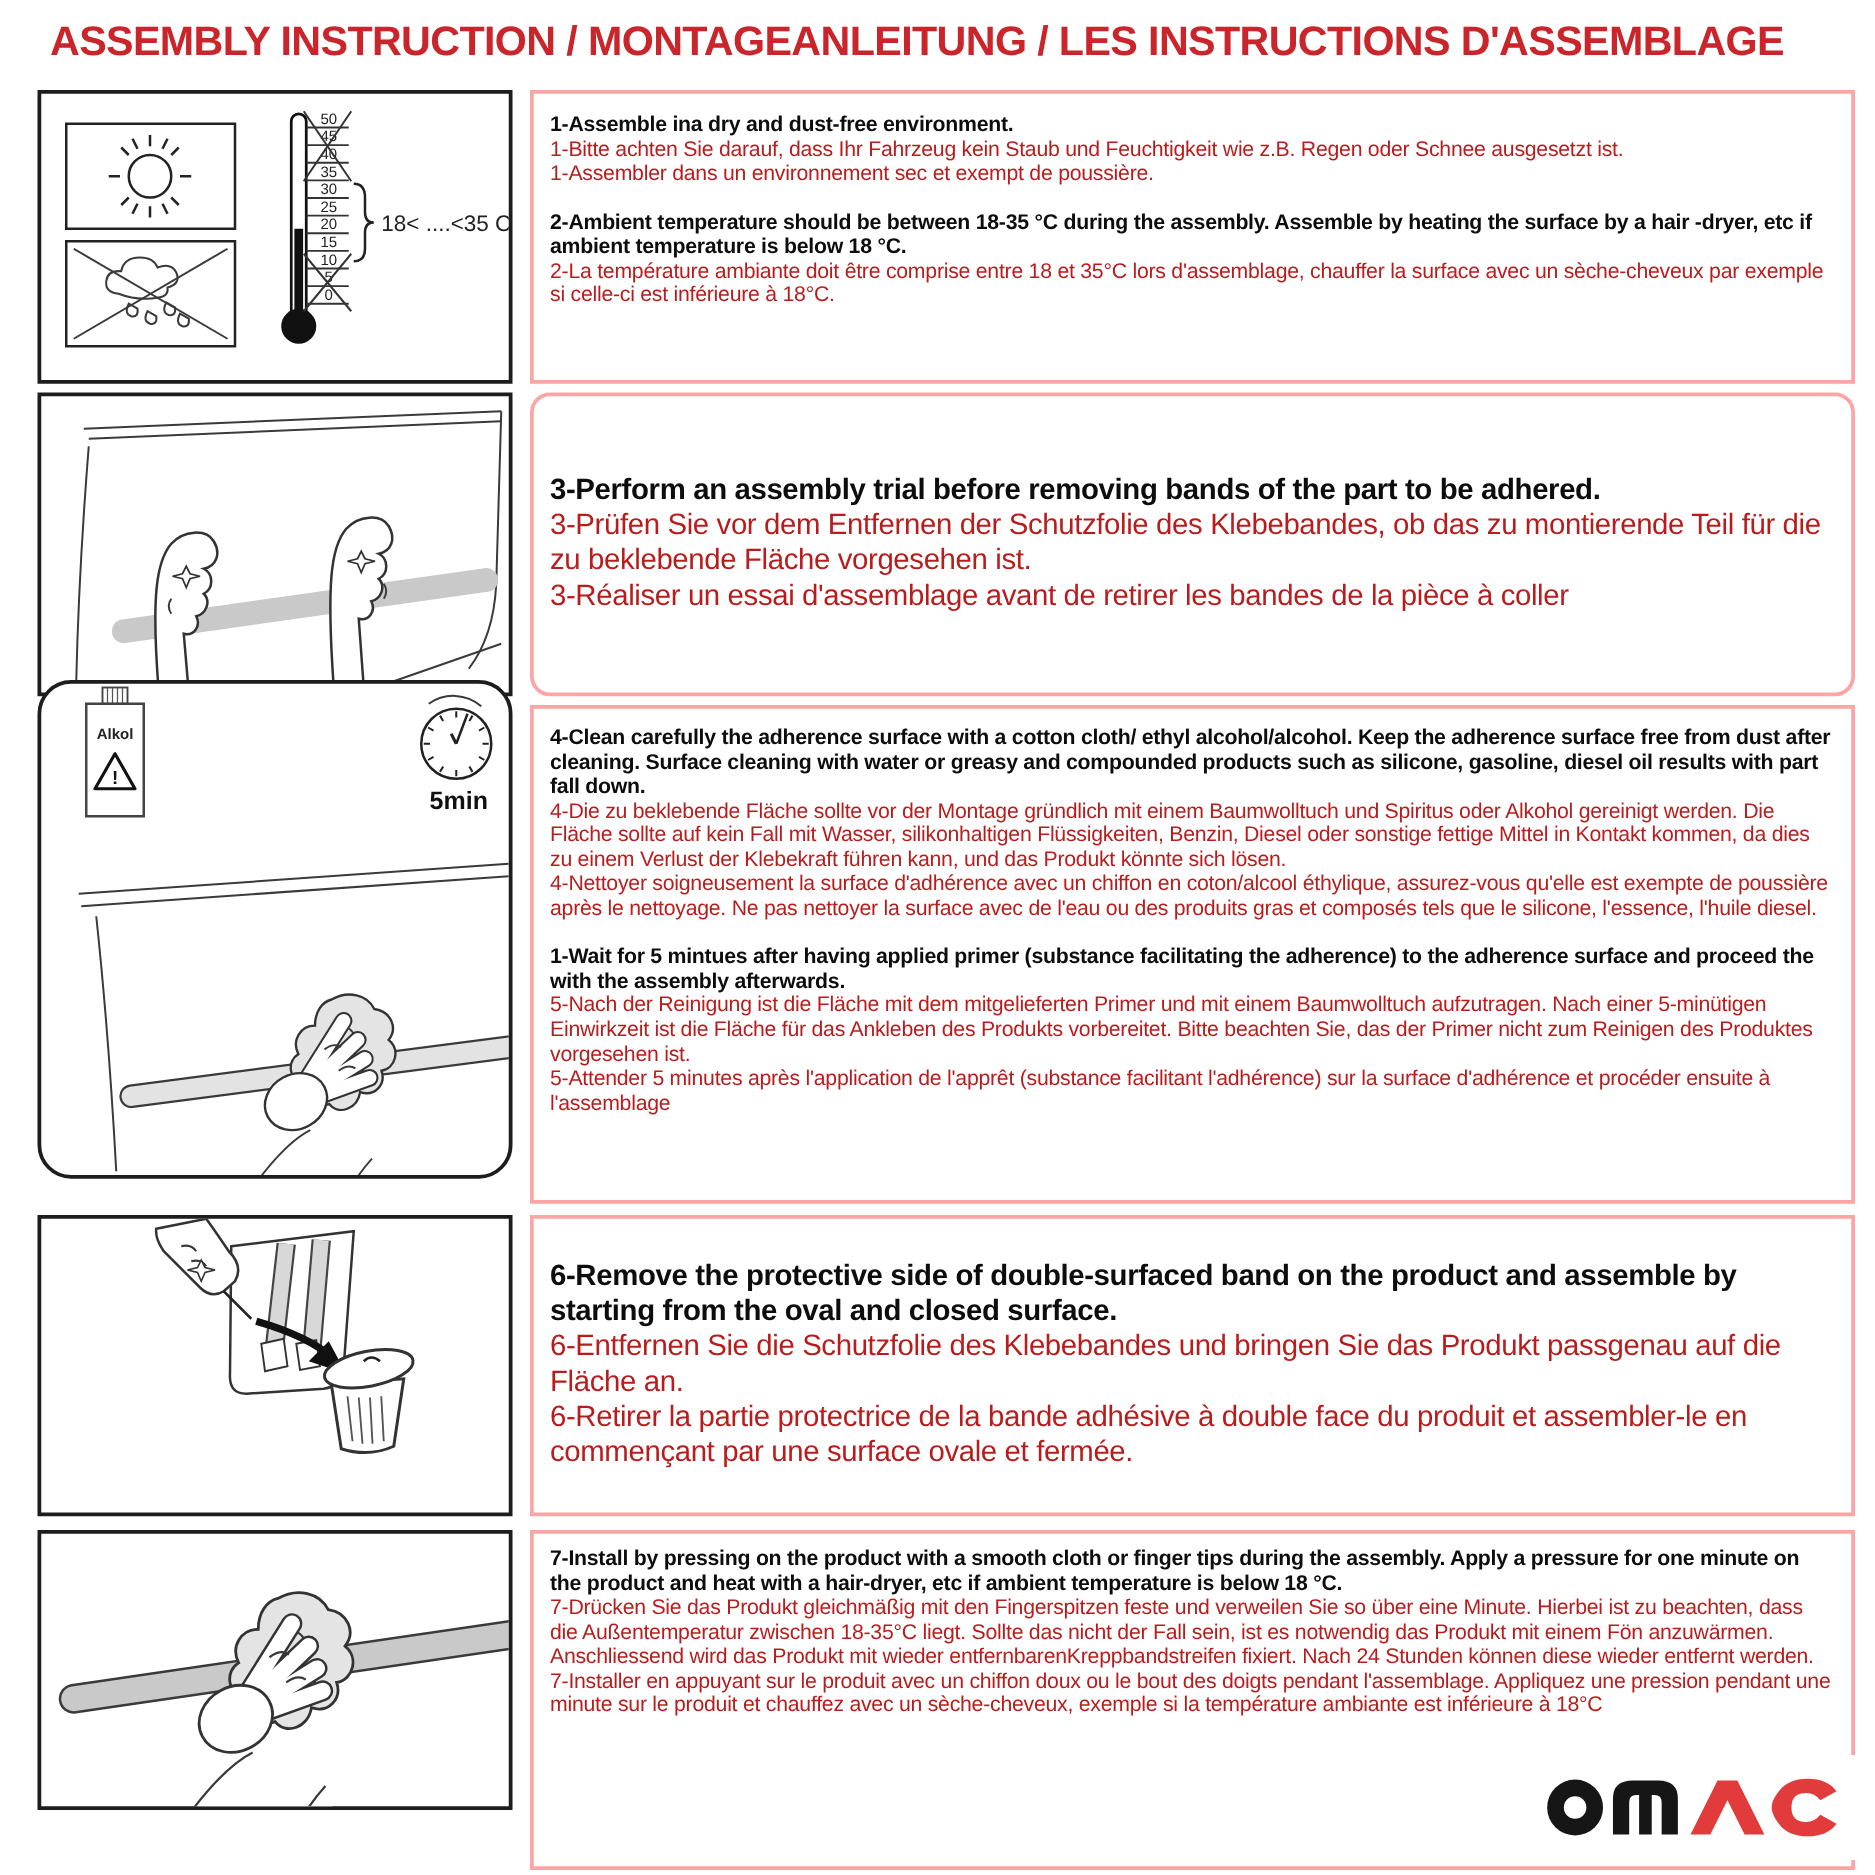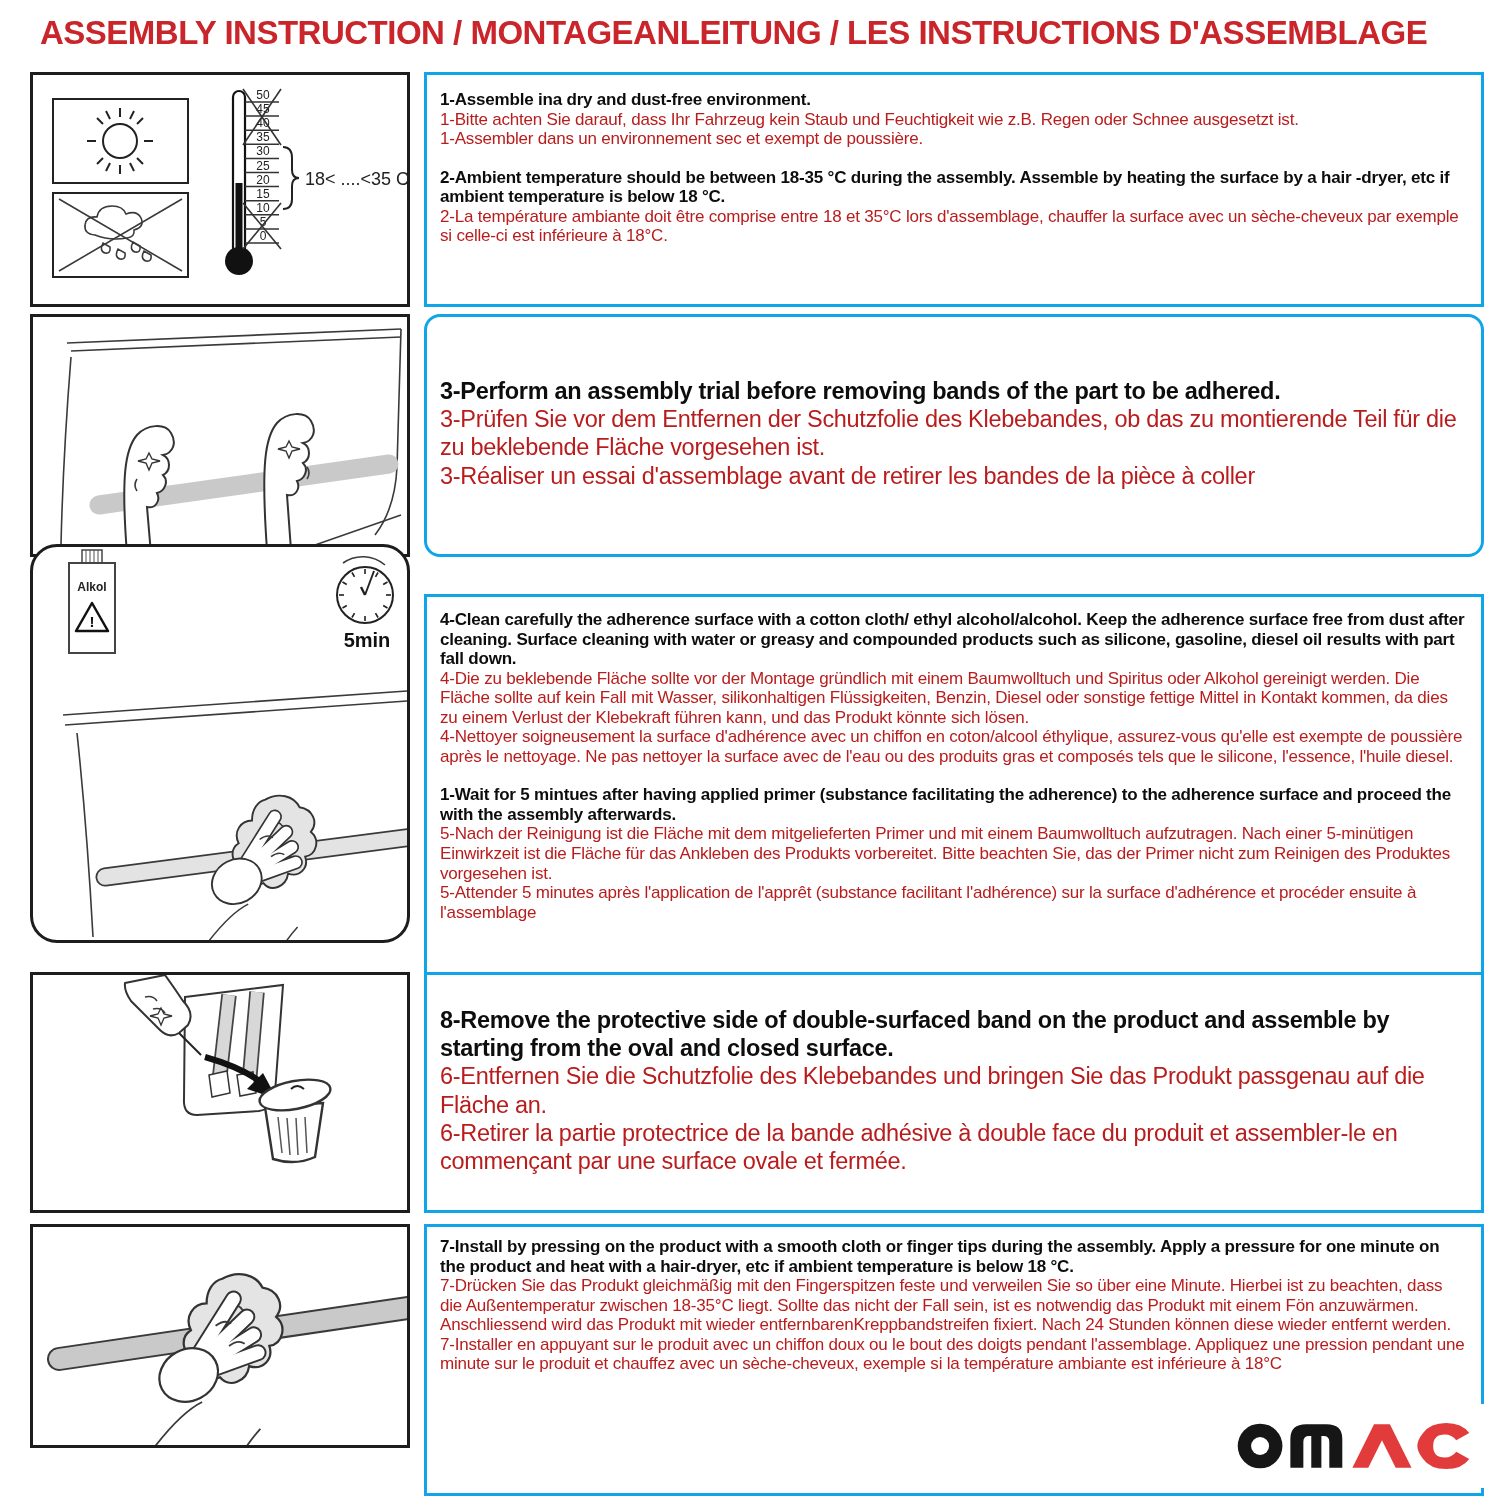--- a/index.html
+++ b/index.html
@@ -3,31 +3,31 @@
 <meta charset="utf-8">
 <style>
   html,body{margin:0;padding:0;background:#ffffff;}
   #page{position:relative;width:1500px;height:1500px;background:#fff;overflow:hidden;
         font-family:"Liberation Sans",sans-serif;color:#1e1e1e;}
   .title{position:absolute;left:40px;top:14px;width:1450px;
          font-size:33px;font-weight:700;letter-spacing:-0.5px;white-space:nowrap;
          color:#c9252b;}
   .row{position:absolute;left:0;top:0;}
   .illus{position:absolute;left:30px;width:380px;border:3px solid #1d1d1d;background:#fff;box-sizing:border-box;}
-  .textbox{position:absolute;left:424px;width:1060px;border:3px solid #0ea5e9;background:#fff;box-sizing:border-box;}
+  .textbox{position:absolute;left:424px;width:1060px;border:3px solid #fca5a5;background:#fff;box-sizing:border-box;}
   .textbox p{margin:0;padding:0;}
   .small-text p{font-size:17px;line-height:1.15;letter-spacing:-0.2px;}
   .big-text p{font-size:23.5px;line-height:1.2;letter-spacing:-0.3px;}
   p.bold{font-weight:700;color:#0d0d0d;}
   p.norm{font-weight:400;color:#b91c1c;}
   .gap{margin-top:19px !important;}
   
   #r1 .illus{top:72px;height:235px;}   #r1 .textbox{top:72px;height:235px;padding:15px 16px 0 13px;}
   #r2 .illus{top:314px;height:243px;}  #r2 .textbox{top:314px;height:243px;padding:60px 16px 0 13px;border-radius:16px;}
-  #r3 .illus{top:544px;height:399px;border-radius:27px;}  #r3 .textbox{top:594px;height:399px;padding:13px 14px 0 13px;}
+  #r3 .illus{top:544px;height:399px;border-radius:27px;}  #r3 .textbox{top:564px;height:399px;padding:13px 14px 0 13px;}
   #r4 .illus{top:972px;height:241px;}  #r4 .textbox{top:972px;height:241px;padding:31px 16px 0 13px;}
   #r5 .illus{top:1224px;height:224px;} #r5 .textbox{top:1224px;height:272px;padding:10px 14px 0 13px;}
   .logo-wrap{position:absolute;left:1228px;top:1404px;width:256px;height:84px;background:#fff;
              display:flex;align-items:center;justify-content:center;z-index:5;}
   svg text{font-family:"Liberation Sans",sans-serif;}
   .sk{stroke:#3a3a3a;fill:none;stroke-width:1.6;}
   .sk2{stroke:#222;fill:none;stroke-width:2;}
 </style>
 </head>
 <body>
@@ -277,21 +277,21 @@
               <line x1="-8" y1="9" x2="-5" y2="46"></line>
               <line x1="1" y1="9" x2="3" y2="46"></line>
               <line x1="10" y1="8" x2="12" y2="44"></line>
             </g>
           <ellipse cx="0" cy="-14" rx="36" ry="14" transform="rotate(-11 0 -14)" fill="#fff" stroke="#333" stroke-width="2.4"></ellipse>
           <path d="M-4,-20 Q2,-26 9,-20" class="sk2"></path>
         </g>
       </svg>
     </div>
     <div class="textbox big-text">
-      <p class="bold">8-Remove the protective side of double-surfaced band on the product and assemble by starting from the oval and closed surface.</p>
+      <p class="bold">6-Remove the protective side of double-surfaced band on the product and assemble by starting from the oval and closed surface.</p>
       <p class="norm">6-Entfernen Sie die Schutzfolie des Klebebandes und bringen Sie das Produkt passgenau auf die Fläche an.</p>
       <p class="norm">6-Retirer la partie protectrice de la bande adhésive à double face du produit et assembler-le en commençant par une surface ovale et fermée.</p>
     </div>
   </div>
 
   <div id="r5" class="row">
     <div class="illus" style="height:224px;">
       <svg width="374" height="218" viewBox="0 0 374 218">
         <line x1="26" y1="132" x2="382" y2="80" stroke="#3a3a3a" stroke-width="24" stroke-linecap="round"></line>
         <line x1="26" y1="132" x2="382" y2="80" stroke="#c9c9c9" stroke-width="20" stroke-linecap="round"></line>

